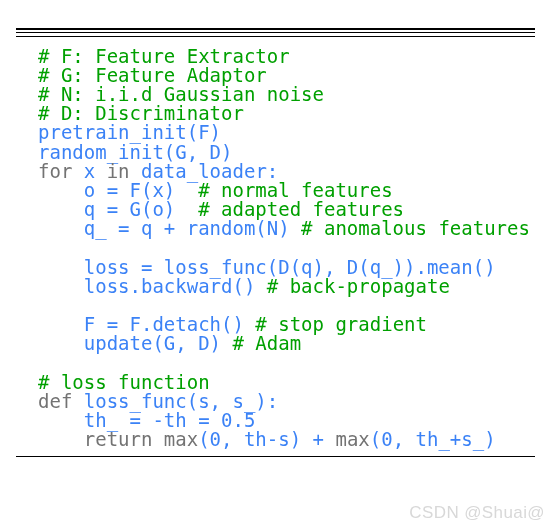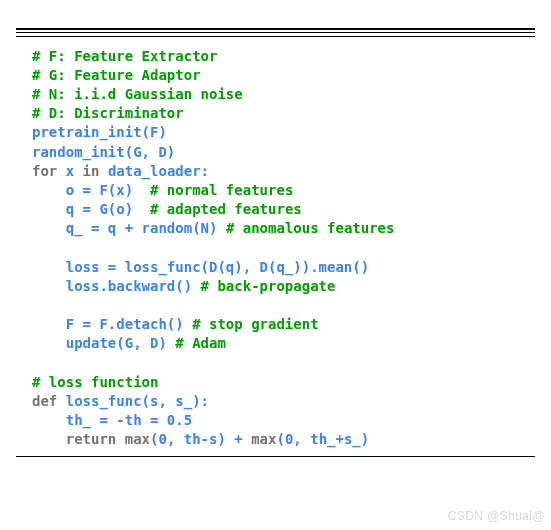--- a/index.html
+++ b/index.html
@@ -53,24 +53,24 @@
   }
   .caption .alg-label {
     font-weight: bold;
   }
   .caption .alg-title {
     font-weight: normal;
   }
 
   
   .code-block {
-    margin: 10px 0 0 16px;
+    margin: 10px 0 0 22px;
     font-family: "DejaVu Sans Mono", "Liberation Mono", monospace;
-    font-size: 14px;
-    font-weight: bold;
+    font-size: 19px;
+    font-weight: normal;
     line-height: 19.2px;
     color: #000000;
     white-space: pre;
     letter-spacing: 0px;
   }
   .code-line {
     height: 19.2px;
     white-space: pre;
   }
   .code-line.blank {
@@ -85,21 +85,21 @@
   .tok-plain {
     color: #3b82f6;
   }
 
   
   #watermark {
     position: absolute;
     right: 6px;
     bottom: 7px;
     font-family: "Liberation Sans", sans-serif;
-    font-size: 12px;
+    font-size: 17px;
     color: #d8d8d8;
     letter-spacing: 0.4px;
     white-space: nowrap;
     user-select: none;
   }
 </style>
 </head>
 <body>
 
 <div id="algorithm-float">

